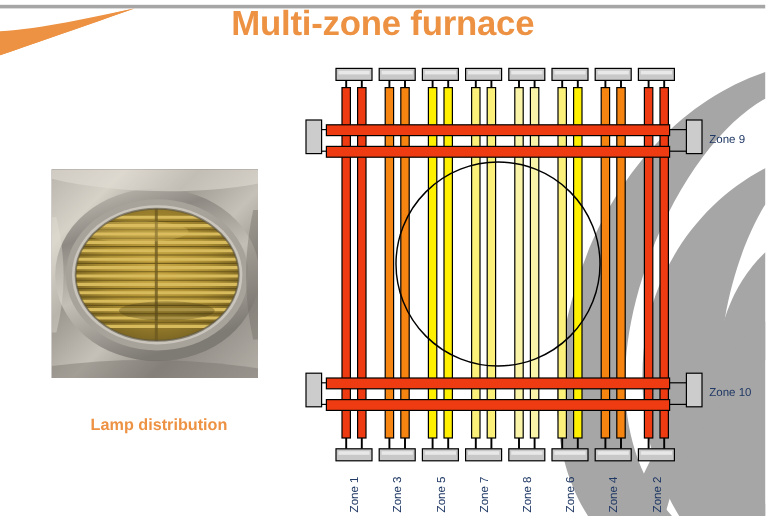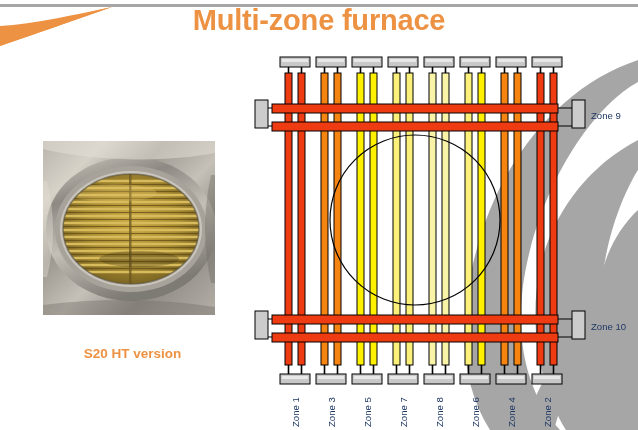--- a/index.html
+++ b/index.html
@@ -172,21 +172,21 @@
       <ellipse cx="88" cy="88" rx="68" ry="55" fill="none" stroke="#55503f" stroke-width="1.6" opacity="0.6"></ellipse>
 
       <path d="M0 8 C 50 20 120 22 172 12 L 172 0 L 0 0 Z" fill="#e2ded6" opacity="0.55"></path>
       <path d="M0 164 C 60 156 120 158 172 166 L 172 174 L 0 174 Z" fill="#78746d" opacity="0.45"></path>
       <path d="M4 40 C 12 74 12 104 4 136 L 0 136 L 0 40 Z" fill="#e4e0d8" opacity="0.4"></path>
       <path d="M168 34 C 160 72 160 106 168 142 L 172 142 L 172 34 Z" fill="#6f6b65" opacity="0.4"></path>
     </svg>
   </div>
 
   <div class="caption">
-    <div>S20 HT version</div>
+    <div>Lamp distribution</div>
   </div>
 
   <div class="diagram">
     <svg class="diagram-svg" viewBox="0 0 330 375" preserveAspectRatio="none">
 
       <g id="lamps-layer">
           <rect x="30" y="18" width="7" height="292" fill="#EE3B11" stroke="#000" stroke-width="1"></rect>
           <rect x="43" y="18" width="7" height="292" fill="#EE3B11" stroke="#000" stroke-width="1"></rect>
           <rect x="66" y="18" width="7" height="292" fill="#F58410" stroke="#000" stroke-width="1"></rect>
           <rect x="79" y="18" width="7" height="292" fill="#F58410" stroke="#000" stroke-width="1"></rect>

